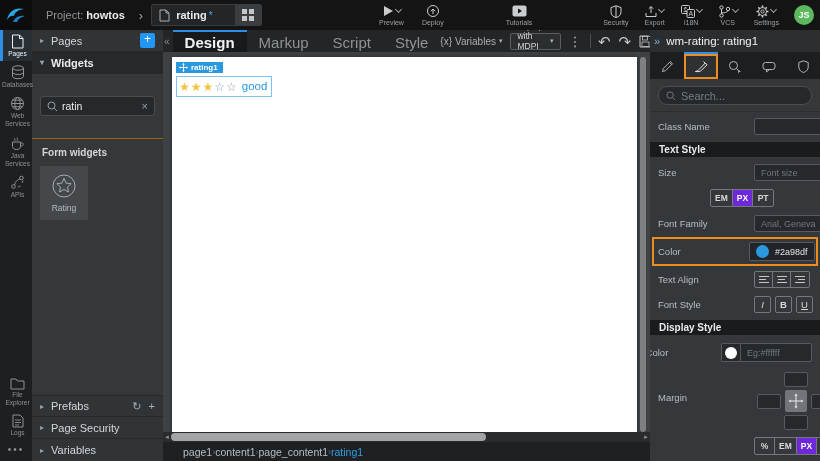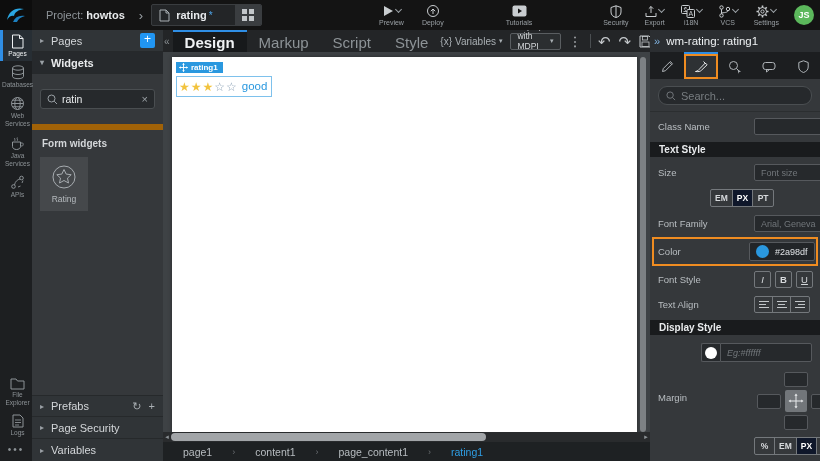--- a/index.html
+++ b/index.html
@@ -39,21 +39,21 @@
   .rail-dots { color:#8d9397; font-size:10px; letter-spacing:2px; text-align:center; padding:4px 0 6px; cursor:pointer; }
 
   
   .lpanel { position:absolute; left:32px; top:30px; width:131px; bottom:0; background:#35383b; display:flex; flex-direction:column; z-index:3; }
   .lp-row { height:22px; display:flex; align-items:center; padding:0 8px; background:#303437; border-bottom:1px solid #26292b; font-size:11px; color:#d4d7da; cursor:pointer; flex:none; }
   .lp-row .tri { color:#9aa0a5; font-size:8px; margin-right:7px; }
   .lp-row.dark { background:#26292c; font-weight:bold; color:#e9ebed; }
   .lp-row .grow { flex:1; }
   .plus-btn { width:15px; height:15px; background:#2196f3; color:#fff; border-radius:2px; font-size:12px; line-height:13px; text-align:center; cursor:pointer; }
   .mini-ic { color:#aab0b4; font-size:11px; margin-left:7px; cursor:pointer; }
-  .lp-search { padding:15px 8px; border-bottom:6px solid #a16207; flex:none; }
+  .lp-search { padding:22px 8px; border-bottom:1px solid #a16207; flex:none; }
   .lp-search .box { height:20px; background:#26292c; border:1px solid #4a4e51; border-radius:3px; display:flex; align-items:center; padding:0 6px; }
   .lp-search input { flex:1; background:transparent; border:0; outline:0; color:#e9ebed; font-size:10.5px; width:70px; padding:0 4px; font-family:inherit; }
   .lp-search .x { color:#9aa0a5; font-size:11px; cursor:pointer; }
   .lp-group { padding:8px 10px 4px; font-size:10px; font-weight:bold; color:#d4d7da; flex:none; }
   .tile-wrap { padding:4px 0 0 8px; flex:none; }
   .tile { width:48px; height:54px; background:#45484b; display:flex; flex-direction:column; align-items:center; justify-content:center; gap:4px; cursor:grab; }
   .tile .tlbl { font-size:8.5px; color:#b6bbbf; }
   .lp-bottom { margin-top:auto; }
 
   
@@ -76,21 +76,21 @@
   .widget { position:absolute; left:4px; top:1px; }
   .wlabel { display:inline-flex; align-items:center; gap:3px; background:#2a98df; color:#fff; font-size:8px; font-weight:bold; padding:1px 5px 1px 3px; cursor:move; }
   .wbody { border:1px solid #7ec1ec; background:#fff; padding:0 4px 1px 2px; display:flex; align-items:center; gap:4px; cursor:pointer; }
   .stars-filled { color:#f2c33e; font-size:12px; letter-spacing:1px; }
   .stars-empty { color:#8fa4b8; font-size:12px; letter-spacing:1px; }
   .wcaption { color:#2a98df; font-size:11.5px; }
   .hscroll { height:10px; background:#292b2d; flex:none; position:relative; display:flex; align-items:center; }
   .hs-arrow { width:8px; text-align:center; color:#8d9397; font-size:7px; cursor:pointer; }
   .hs-track { flex:1; height:100%; position:relative; }
   .hs-handle { position:absolute; left:0; top:1px; height:8px; width:315px; background:#a2a5a8; border-radius:4px; cursor:grab; }
-  .crumbs { height:19px; background:#1e2123; display:flex; align-items:center; padding-left:20px; gap:20px; font-size:10.5px; flex:none; }
+  .crumbs { height:19px; background:#1e2123; display:flex; align-items:center; padding-left:20px; gap:0; font-size:10.5px; flex:none; }
   .crumb { color:#b8bdc1; cursor:pointer; }
   .crumb.last { color:#2f9fe5; }
   .crumb-sep { color:#6a6e72; font-size:9px; }
 
   
   .rpanel { position:absolute; right:0; top:30px; width:170px; bottom:0; background:#35383b; z-index:6; display:flex; flex-direction:column; overflow:hidden; }
   .rp-head { height:22px; background:#2b2e31; display:flex; align-items:center; gap:6px; padding:0 8px 0 4px; flex:none; }
   .rp-head .rr { color:#7fb3e0; font-size:11px; cursor:pointer; }
   .rp-head .ttl { color:#eef1f3; font-size:11.5px; }
   .rp-tabs { height:27px; background:#1c1e20; display:flex; flex:none; }
@@ -101,21 +101,21 @@
   .rp-search input { flex:1; width:60px; background:transparent; border:0; outline:0; color:#d4d7da; font-size:11px; font-family:inherit; }
   .rp-search input::placeholder { color:#787d81; }
   .rrow { display:flex; align-items:center; padding:4px 8px; flex:none;gap:44px; }
   .rrow .rl { width:52px; font-size:9.5px; color:#b9bec2; flex:none; }
   .rin { height:17px; background:#26292c; border:1px solid #56595d; border-radius:2px; color:#dfe2e5; font-size:9px; padding:0 6px; outline:0; font-family:inherit; }
   .rin::placeholder { color:#71767a; }
   .sec-head { height:15px; background:#191b1d; color:#e9ebed; font-size:10px; font-weight:bold; display:flex; align-items:center; padding-left:9px; flex:none; margin-top:3px; }
   .seg { display:inline-flex; border:1px solid #74787c; border-radius:2px; overflow:hidden; }
   .seg .sg { min-width:20px; height:16px; display:flex; align-items:center; justify-content:center; font-size:8.5px; font-weight:bold; color:#d6d9dc; border-right:1px solid #74787c; padding:0 4px; cursor:pointer; }
   .seg .sg:last-child { border-right:0; }
-  .seg .sg.on { background:#0f172a; color:#fff; }
+  .seg .sg.on { background:#6d28d9; color:#fff; }
   .indent { margin-left:52px; }
   .hl { outline:2px solid #ef8c21; outline-offset:-1px; margin:2px 3px; padding:4px 5px; }
   .hl .rl { width:47px; }
   .color-in { display:flex; align-items:center; gap:6px; background:#222528; border:1px solid #56595d; border-radius:2px; height:19px; padding:0 6px; width:106px; }
   .swatch { width:13px; height:13px; border-radius:50%; flex:none; cursor:pointer; }
   .color-in .cv { color:#dfe2e5; font-size:9px; }
   .fsb { width:17px; height:17px; border:1px solid #74787c; border-radius:2px; background:transparent; color:#d6d9dc; font-size:9.5px; display:flex; align-items:center; justify-content:center; margin-right:4px; cursor:pointer; }
   .alignbox { display:inline-flex; border:1px solid #74787c; border-radius:2px; height:17px; }
   .al { width:18px; display:flex; flex-direction:column; align-items:center; justify-content:center; gap:1.5px; border-right:1px solid #74787c; cursor:pointer; }
   .al:last-child { border-right:0; }
@@ -505,58 +505,58 @@
 
     <div class="rrow hl">
       <span class="rl">Color</span>
       <span class="color-in">
         <span class="swatch" style="background:#2a98df;"></span>
         <span class="cv">#2a98df</span>
       </span>
     </div>
 
     <div class="rrow">
-      <span class="rl">Font Style</span>
-      <span style="display:flex;">
-        <span class="fsb" style="font-style:italic;">I</span>
-        <span class="fsb" style="font-weight:bold;">B</span>
-        <span class="fsb" style="text-decoration:underline;">U</span>
-      </span>
-    </div>
-
-    <div class="rrow">
       <span class="rl">Text Align</span>
       <span class="alignbox">
         <span class="al l">
             <i class="b1"></i>
             <i class="b2"></i>
             <i class="b1"></i>
           </span>
         <span class="al">
             <i class="b1"></i>
             <i class="b2"></i>
             <i class="b1"></i>
           </span>
         <span class="al r">
             <i class="b1"></i>
             <i class="b2"></i>
             <i class="b1"></i>
           </span>
       </span>
     </div>
 
+    <div class="rrow">
+      <span class="rl">Font Style</span>
+      <span style="display:flex;">
+        <span class="fsb" style="font-style:italic;">I</span>
+        <span class="fsb" style="font-weight:bold;">B</span>
+        <span class="fsb" style="text-decoration:underline;">U</span>
+      </span>
+    </div>
+
     <div class="sec-head">Display Style</div>
 
     <div class="rrow" style="padding-top:8px;justify-content:flex-end;">
       <span class="rl">Icon Color</span>
       <span class="iconcolor">
         <span class="ic-swatch">
             <span class="wc"></span>
           </span>
-        <input class="rin" style="width: 92px; border-radius: 0px 2px 2px 0px; height: 19px; font-style: italic;" placeholder="Eg:#ffffff">
+        <input class="rin" style="width: 72px; border-radius: 0px 2px 2px 0px; height: 19px;" placeholder="Eg:#ffffff">
       </span>
     </div>
 
     <div class="rrow" style="align-items:flex-start; padding-top:6px;">
       <span class="rl" style="padding-top:20px;">Margin</span>
       <span class="margin-grid">
         <input class="min" style="">
         <span class="mrow">
           <input class="min" style="">
           <span class="mcenter">

